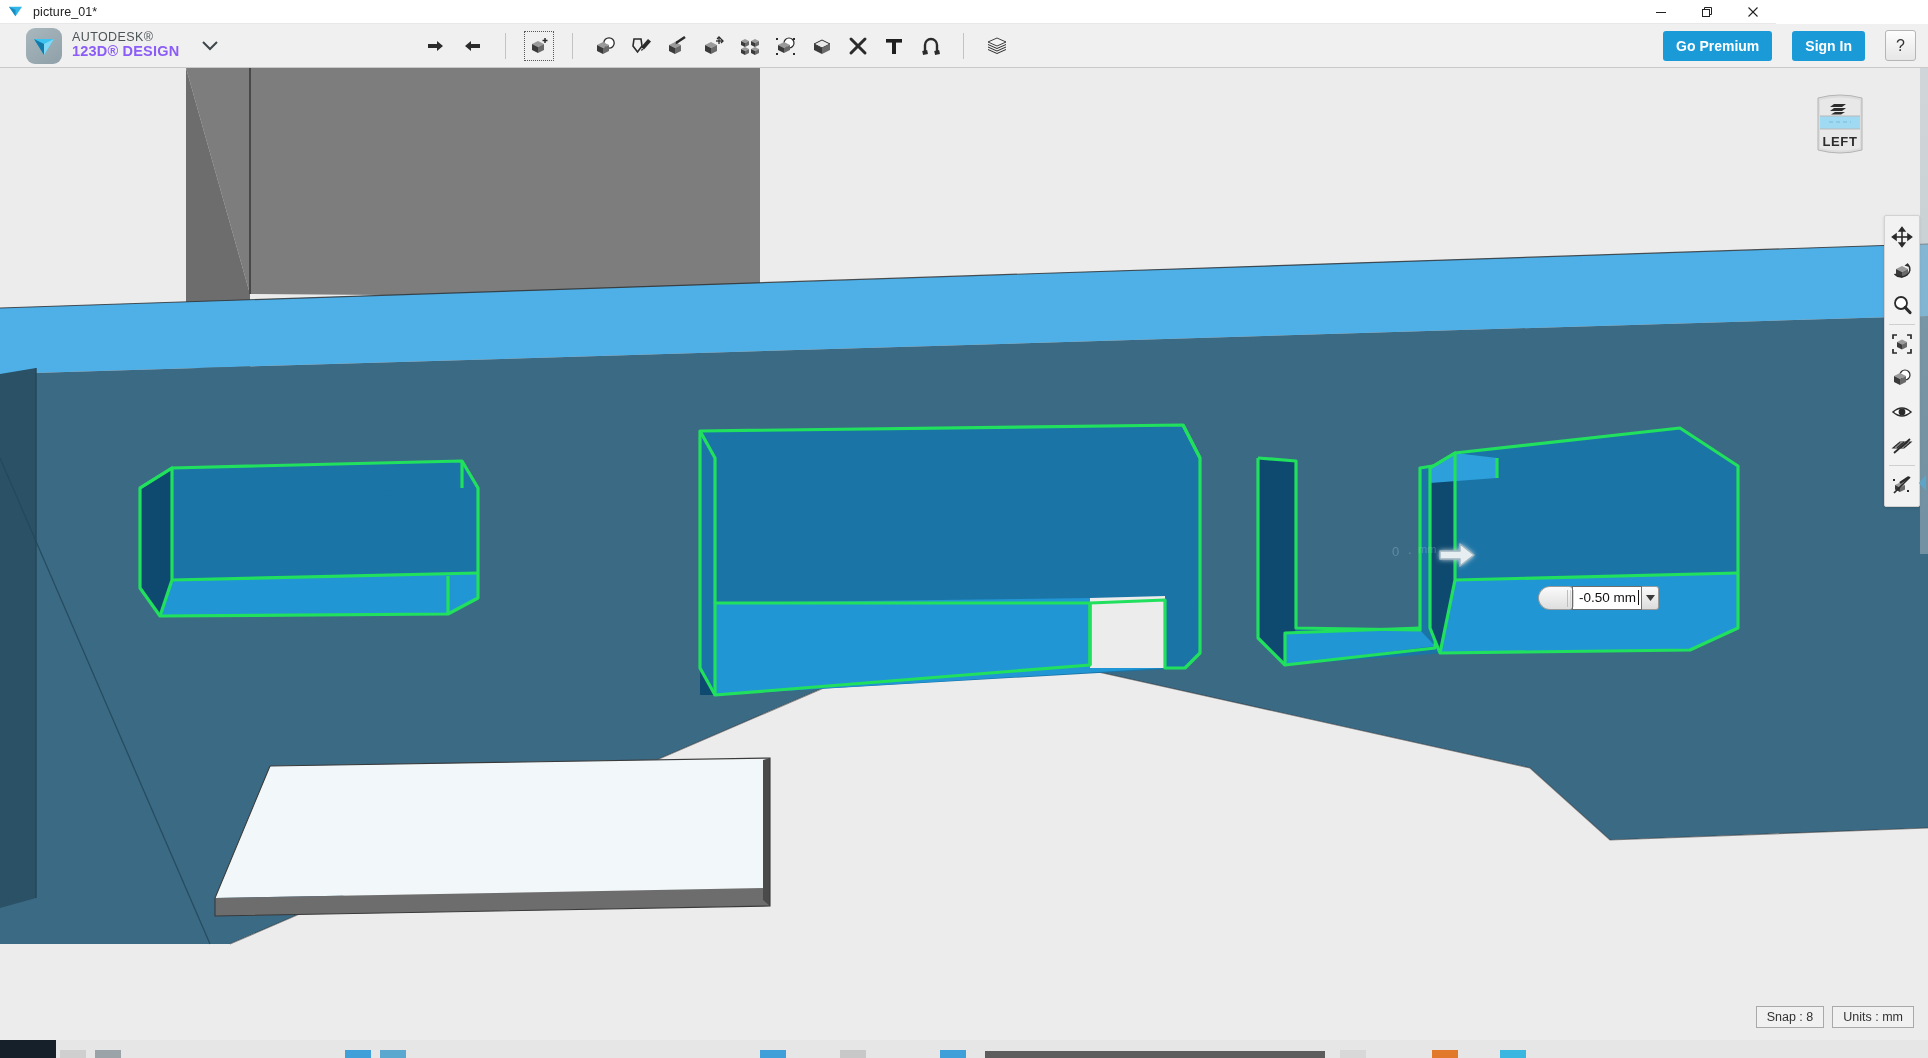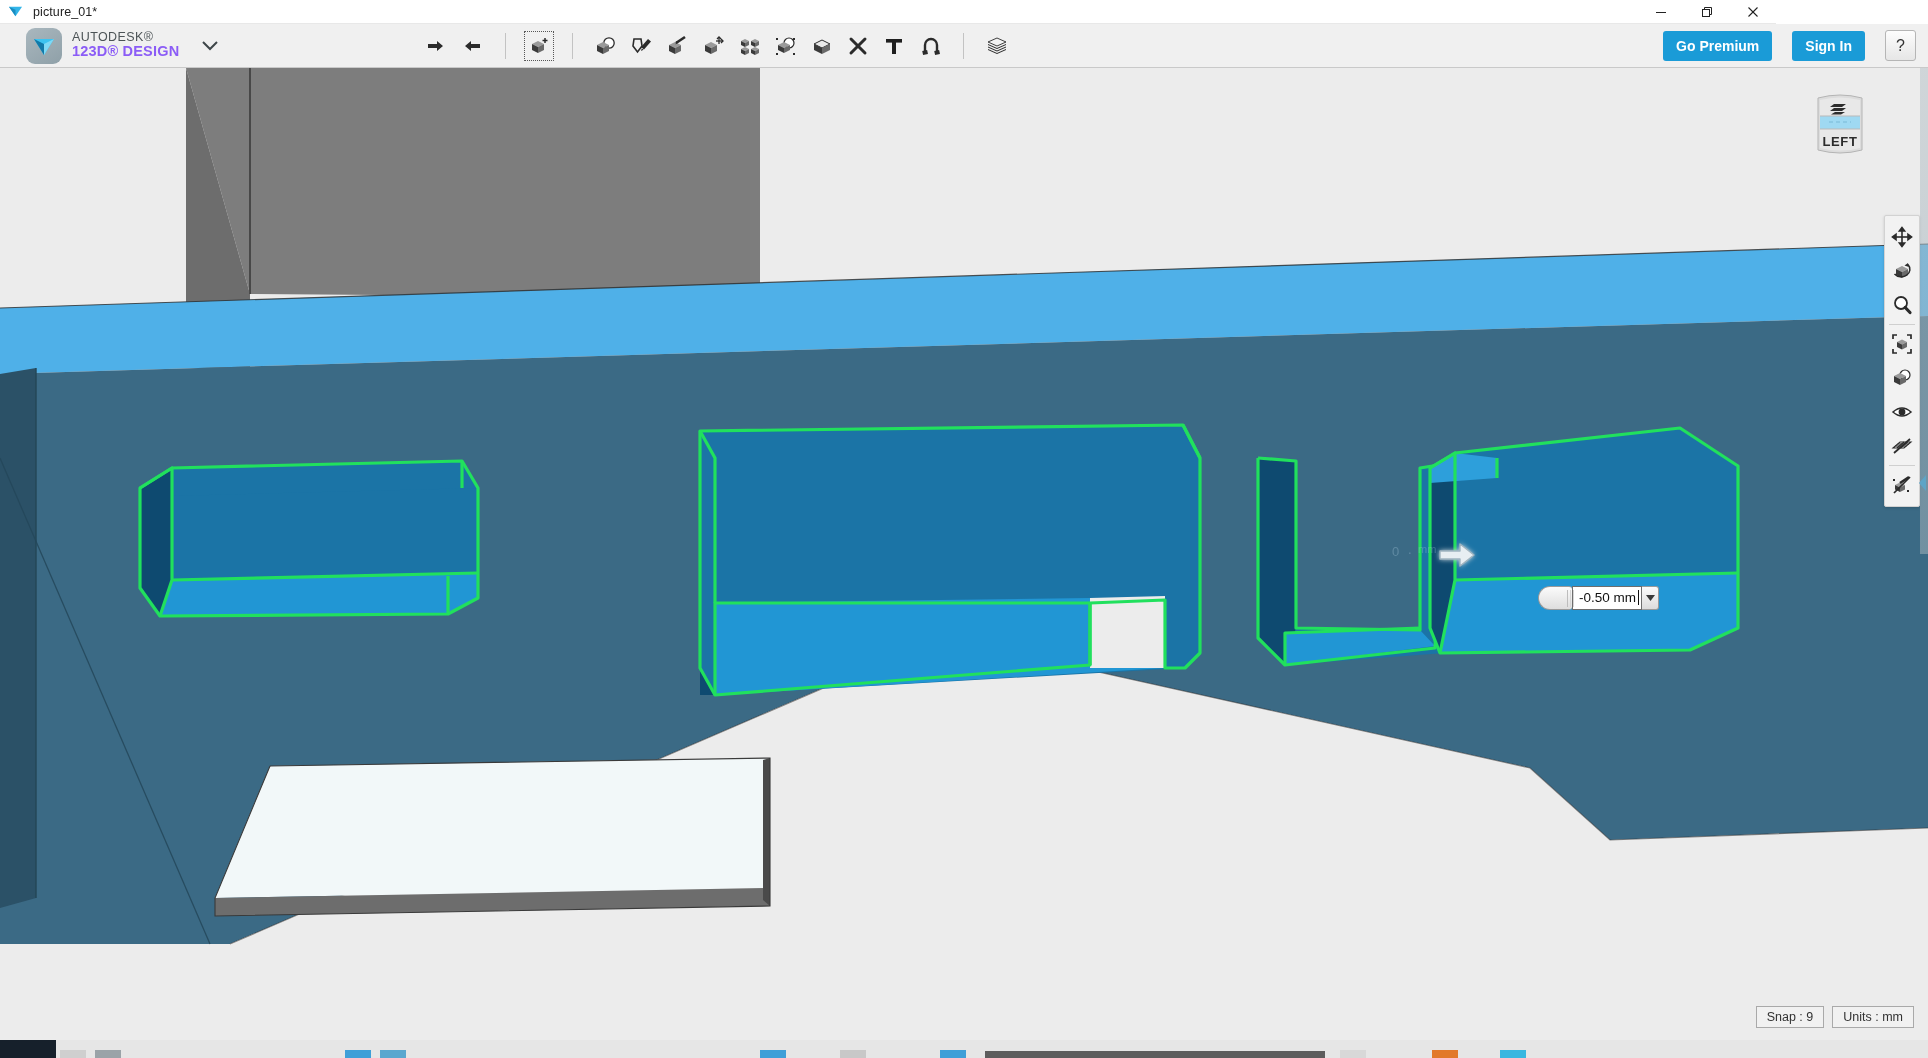--- a/index.html
+++ b/index.html
@@ -610,21 +610,21 @@
         <span class="caret-bar"></span>
     </div>
     <div class="dim-drop">
       <svg width="9" height="6" viewBox="0 0 9 6">
           <polygon points="0,0 9,0 4.5,6" fill="#3a3a3a"></polygon>
         </svg>
     </div>
   </div>
 
   <div class="statusbar">
-    <div class="chip">Snap : 9</div>
+    <div class="chip">Snap : 8</div>
     <div class="chip">Units : mm</div>
   </div>
 </div>
 
 <div class="taskbar">
   <div class="tb-dark"></div>
   <div class="tb-tile" style="left:60px;width:26px;background:#cfcfcf;"></div>
   <div class="tb-tile" style="left:95px;width:26px;background:#9aa3a8;"></div>
   <div class="tb-tile" style="left:345px;width:26px;background:#3f9fd8;"></div>
   <div class="tb-tile" style="left:380px;width:26px;background:#5aa7cf;"></div>

